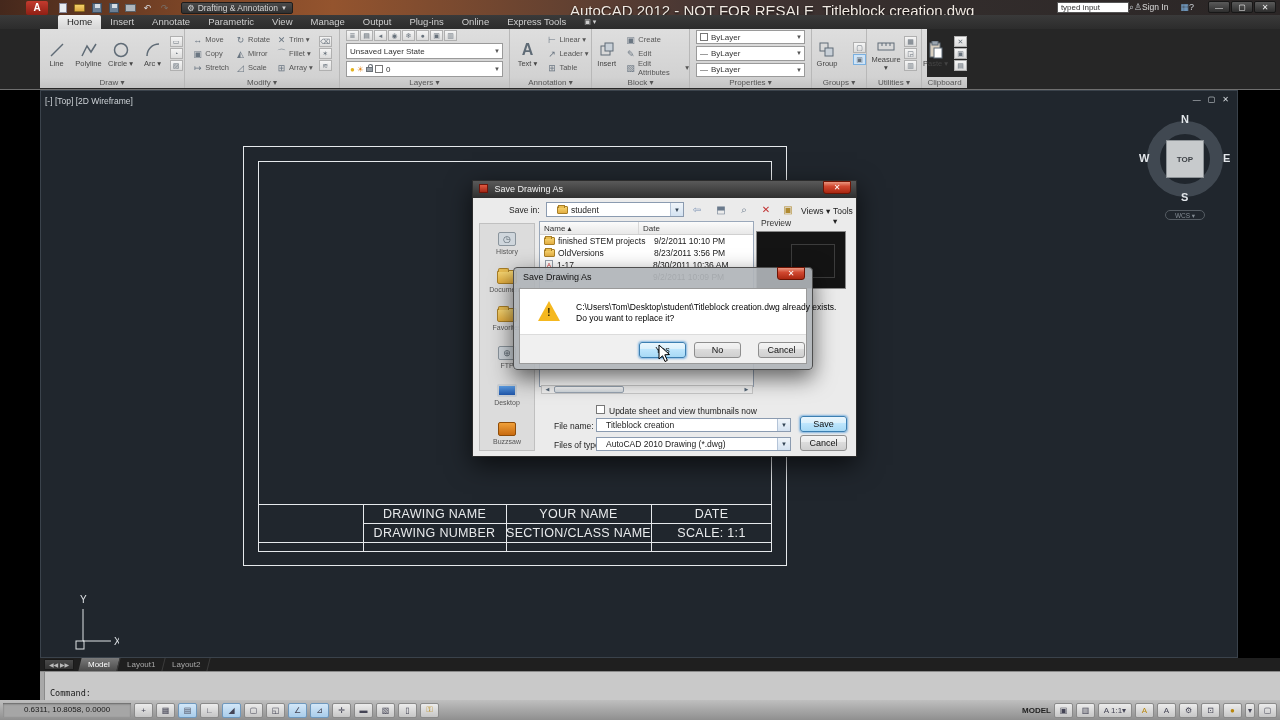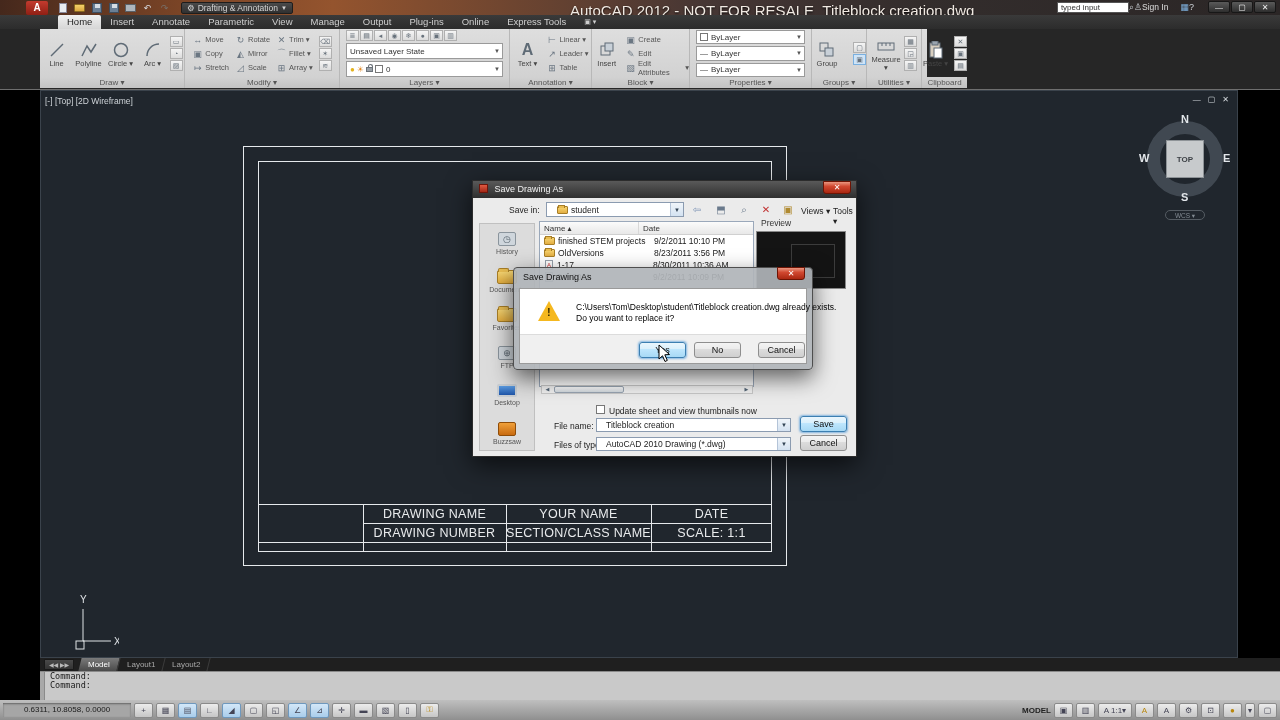--- a/index.html
+++ b/index.html
@@ -77,21 +77,21 @@
   .navbox{display:flex;gap:2px;background:linear-gradient(#4a4a4a,#333);border:1px solid #191919;color:#b8b8b8;
     font-size:6px;padding:1px 4px;margin-left:4px;border-radius:1px}
   .ltab{padding:0 8px;color:#a8a8a8;height:13px;line-height:13px;transform:skewX(-14deg);border-right:1px solid #3c3c3c}
   .ltab span{display:inline-block;transform:skewX(14deg)}
   .ltab.active{background:linear-gradient(#7a7a7a,#4a4a4a);color:#fff}
 
   
   #cmd{position:absolute;left:40px;top:671px;width:1240px;height:29px;background:#c9c9c9;border-top:1px solid #8a8a8a;
     font-family:"DejaVu Sans Mono",monospace;font-size:8.5px;color:#1a1a1a}
   #cmd .grip{position:absolute;left:0;top:0;width:5px;height:100%;background:#a8a8a8;border-right:1px solid #8a8a8a}
-  .cmdline{padding-left:10px;line-height:9px;margin-top:0}
+  .cmdline{padding-left:10px;line-height:9px;margin-top:17px}
   #cmdcur{position:absolute;left:6px;bottom:1px;right:2px;height:11px;background:#f2f2f2;border:1px solid #9a9a9a;
     line-height:9px;padding-left:4px}
 
   
   #status{position:absolute;left:0;top:700px;width:1280px;height:20px;background:linear-gradient(#bfbfbf,#8f8f8f);
     display:flex;align-items:center;gap:3px;padding:0 3px;font-size:8px;color:#222}
   #coords{width:128px;height:14px;background:#a6a6a6;box-shadow:inset 0 1px 2px rgba(0,0,0,.4);
     text-align:center;line-height:14px;font-size:8px;color:#1a1a1a}
   .stgl{width:19px;height:15px;border:1px solid #8a8a8a;background:linear-gradient(#ececec,#c6c6c6);border-radius:2px;
     font-size:8px;color:#445;display:flex;align-items:center;justify-content:center}

